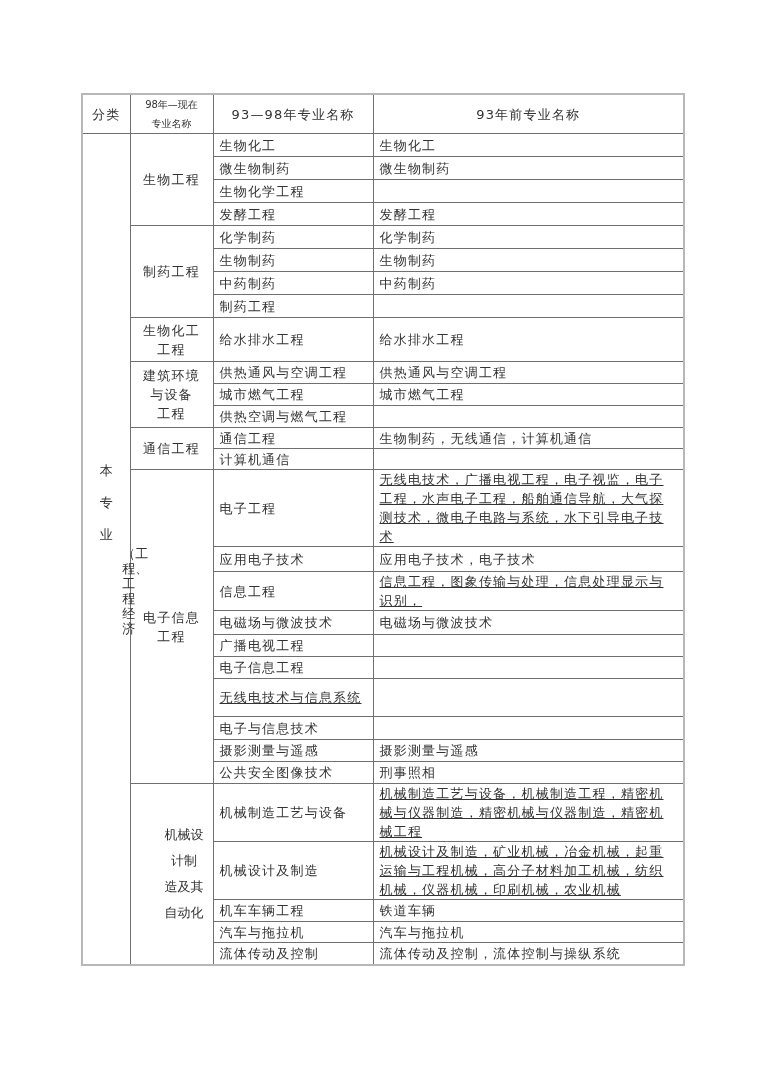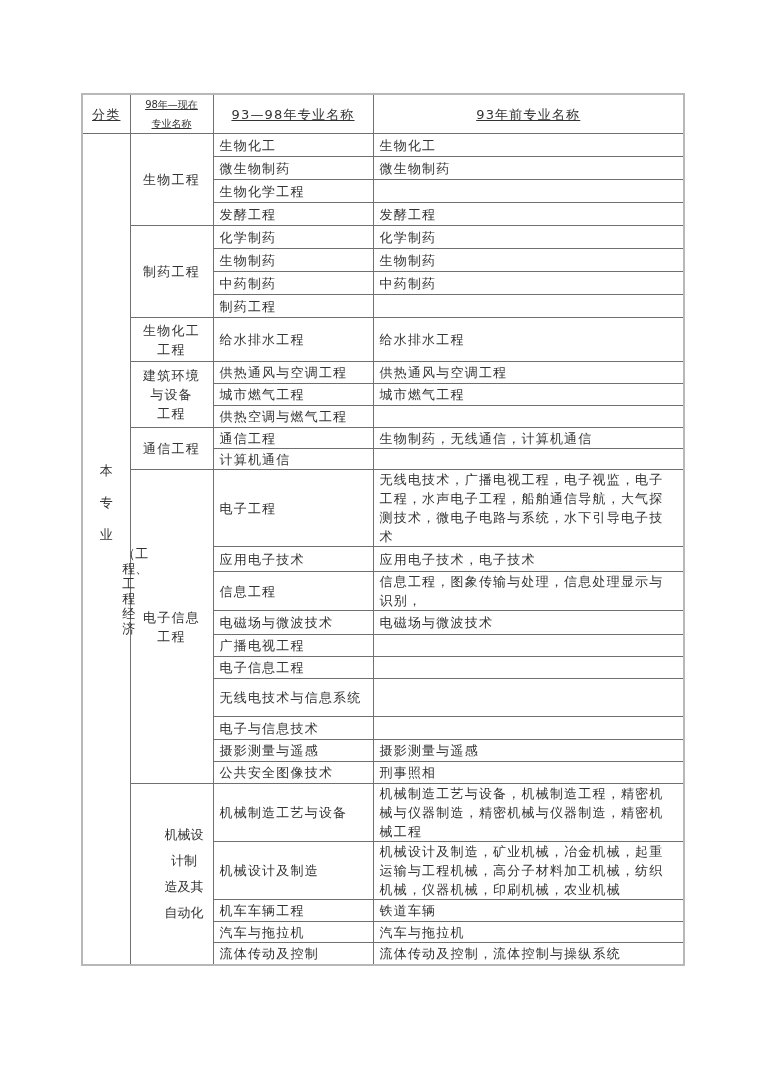--- a/index.html
+++ b/index.html
@@ -20,37 +20,37 @@
       vertical-align: middle;
       font-weight: normal;
       line-height: 19px;
       color: #333;
     }
     th { text-align: center; font-size: 13px; }
     col.c1 { width: 48px; }
     col.c2 { width: 83px; }
     col.c3 { width: 160px; }
     col.c4 { width: 311px; }
-    .hdr-row { height: 39px; text-decoration: underline; }
+    .hdr-row { height: 39px; }
     .r { height: 22px; }
     .r td { line-height: 20px; }
     .group-cell { text-align: center; padding: 0 4px; line-height: 21px; }
     .cat-cell { text-align: center; padding: 0; }
     .cat-vertical {
       display: inline-block;
       width: 16px;
       font-size: 13px;
       line-height: 15px;
       word-break: break-all;
       white-space: normal;
       letter-spacing: 0;
     }
     .cat-vertical .sp { display: block; height: 22px; line-height: 22px; }
     .cat-vertical .tight { display: block; line-height: 15px; margin-left: 24px; }
-    .multi { line-height: 19px !important; padding-top: 1px; padding-bottom: 1px; }
+    .multi { line-height: 19px !important; padding-top: 1px; padding-bottom: 1px; text-decoration: underline; }
     .hdr-small { font-size: 10px; line-height: 17px; letter-spacing: 0; }
   </style>
 </head>
 <body>
 
 <table class="major-table">
   <colgroup>
     <col class="c1">
       <col class="c2">
       <col class="c3">

